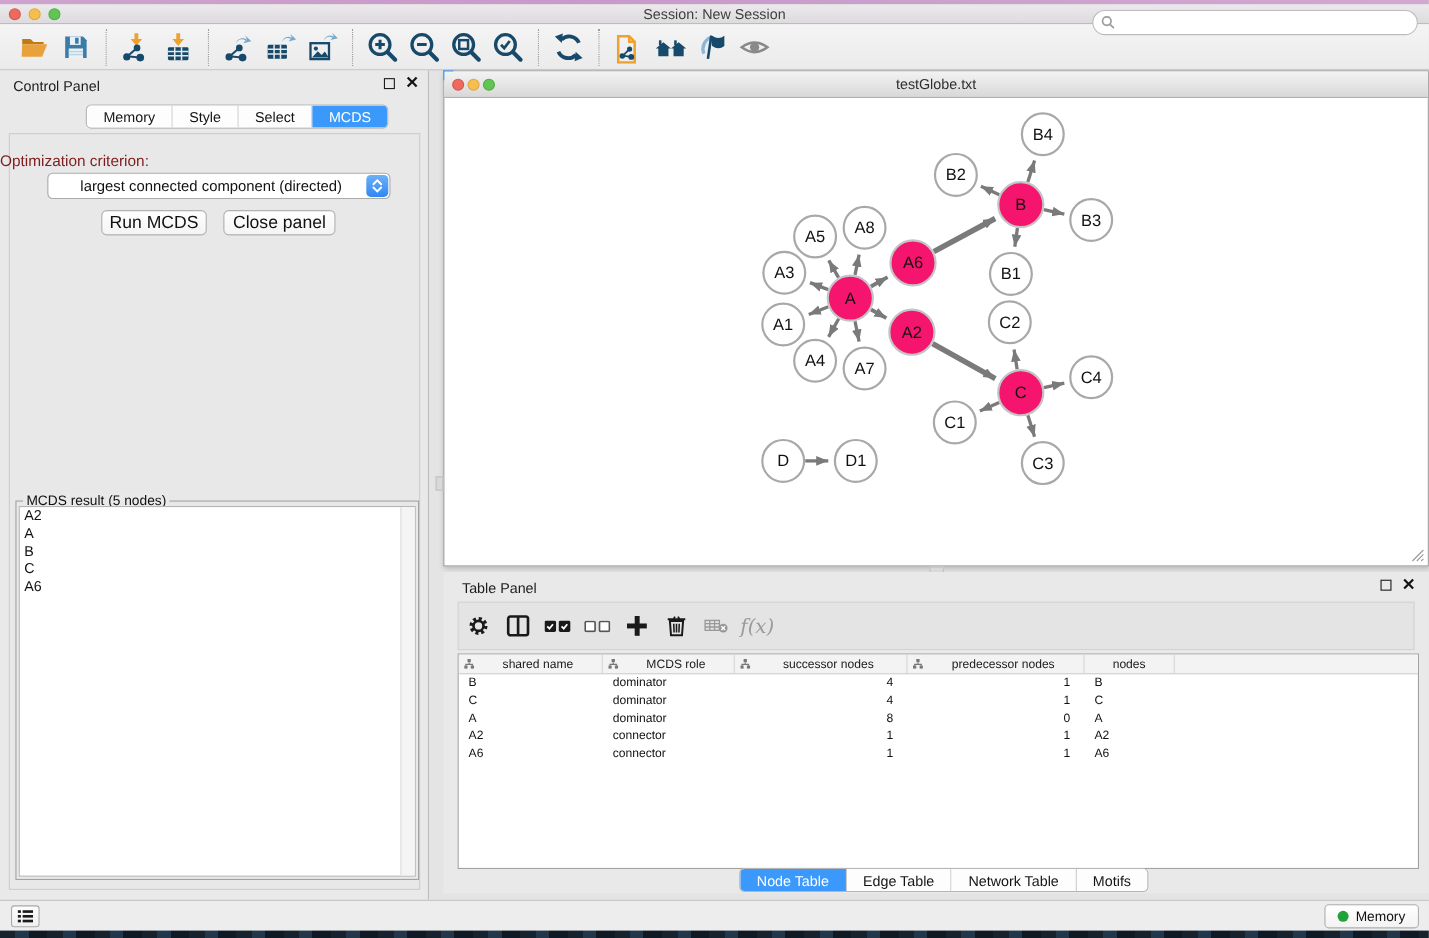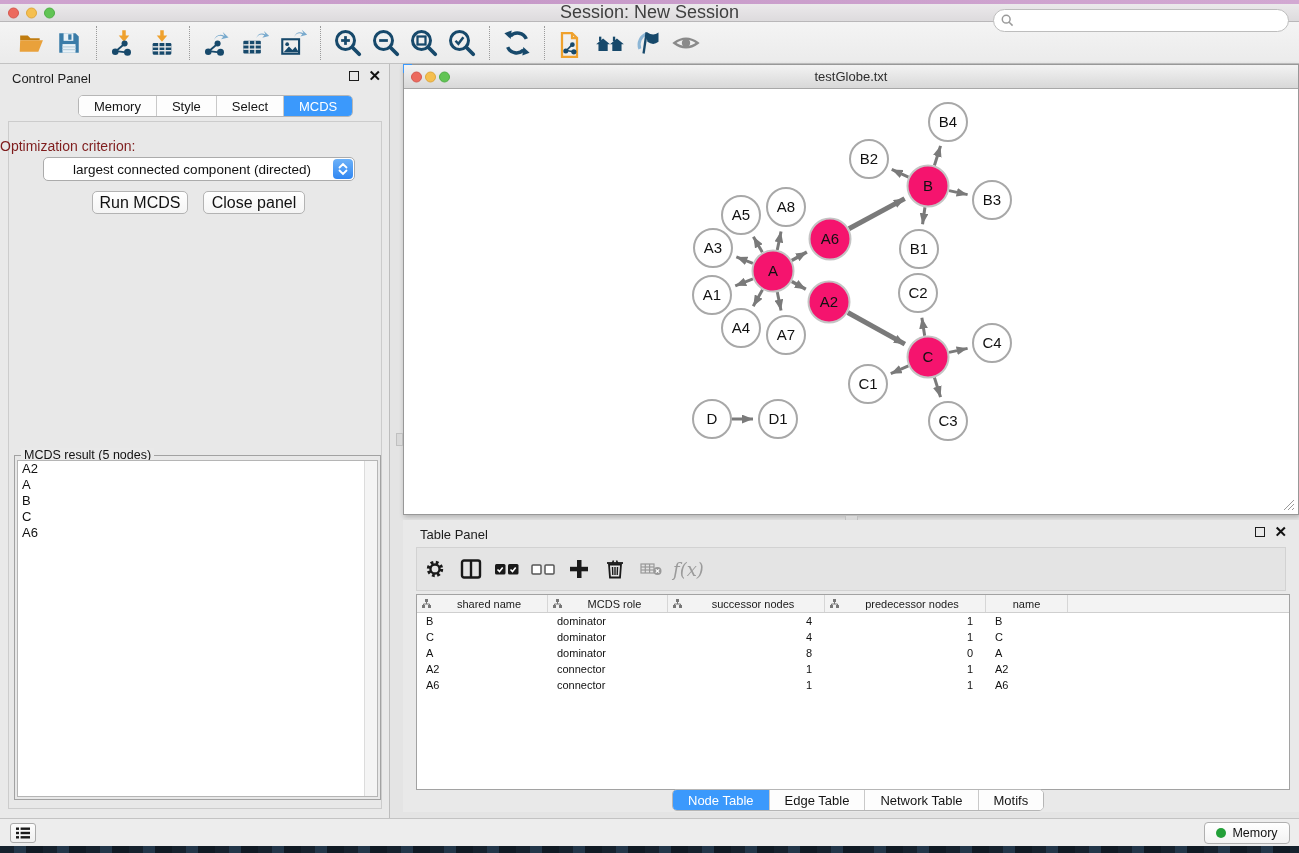--- a/index.html
+++ b/index.html
@@ -4,21 +4,21 @@
 <style>
   * { margin:0; padding:0; box-sizing:border-box; }
   html,body { width:1299px; height:853px; overflow:hidden;
     font-family:"Liberation Sans", sans-serif; background:#E4E4E4; position:relative; }
 
   
   .wallpaper-top { position:absolute; left:0; top:0; width:1299px; height:4px;
     background:linear-gradient(90deg,#cfa3cf,#c79ac9 40%,#d2a8d2); }
   .titlebar { position:absolute; left:0; top:4px; width:1299px; height:18px;
     background:linear-gradient(#ebe9eb,#dddbdd); border-bottom:1px solid #b9b7b9;
-    display:flex; align-items:center; justify-content:center; font-size:18px; color:#3f3f3f; }
+    display:flex; align-items:center; justify-content:center; font-size:13px; color:#3f3f3f; }
   .tl { position:absolute; top:50%; transform:translateY(-50%); width:11px; height:11px;
     border-radius:50%; }
   .tl.red{ left:8px;  background:#ec6a5e; border:1px solid #d55850; }
   .tl.yel{ left:26px; background:#f5bf4f; border:1px solid #dfa73c; }
   .tl.grn{ left:44px; background:#61c454; border:1px solid #4fae45; }
 
   
   .toolbar { position:absolute; left:0; top:22px; width:1299px; height:42px;
     background:linear-gradient(#f4f4f4,#ebebeb); border-bottom:1px solid #c2c2c2;
     display:flex; align-items:center; padding-left:12px; }
@@ -583,21 +583,21 @@
             <svg width="9" height="9" viewBox="0 0 9 9">
               <rect x="3" y="0" width="3" height="3" fill="#777"></rect>
               <rect x="0" y="6" width="3" height="3" fill="#777"></rect>
               <rect x="6" y="6" width="3" height="3" fill="#777"></rect>
               <path d="M4.5 3v2M1.5 6V5h6v1" stroke="#777" fill="none"></path>
             </svg>
           </span>
           <span class="th-label">predecessor nodes</span>
         </div>
         <div class="th" style="width: 82px;">
-          <span class="th-label">name</span>
+          <span class="th-label">nodes</span>
         </div>
         <div class="th filler"></div>
       </div>
     <div id="tbl-body">
         <div class="tbl-row">
           <div class="td" style="width: 131px; text-align: left; padding: 0px 0px 0px 9px;">B</div>
           <div class="td" style="width: 120px; text-align: left; padding: 0px 0px 0px 9px;">dominator</div>
           <div class="td" style="width: 157px; text-align: right; padding: 0px 13px 0px 0px;">4</div>
           <div class="td" style="width: 161px; text-align: right; padding: 0px 13px 0px 0px;">1</div>
           <div class="td" style="width: 82px; text-align: left; padding: 0px 0px 0px 9px;">B</div>

